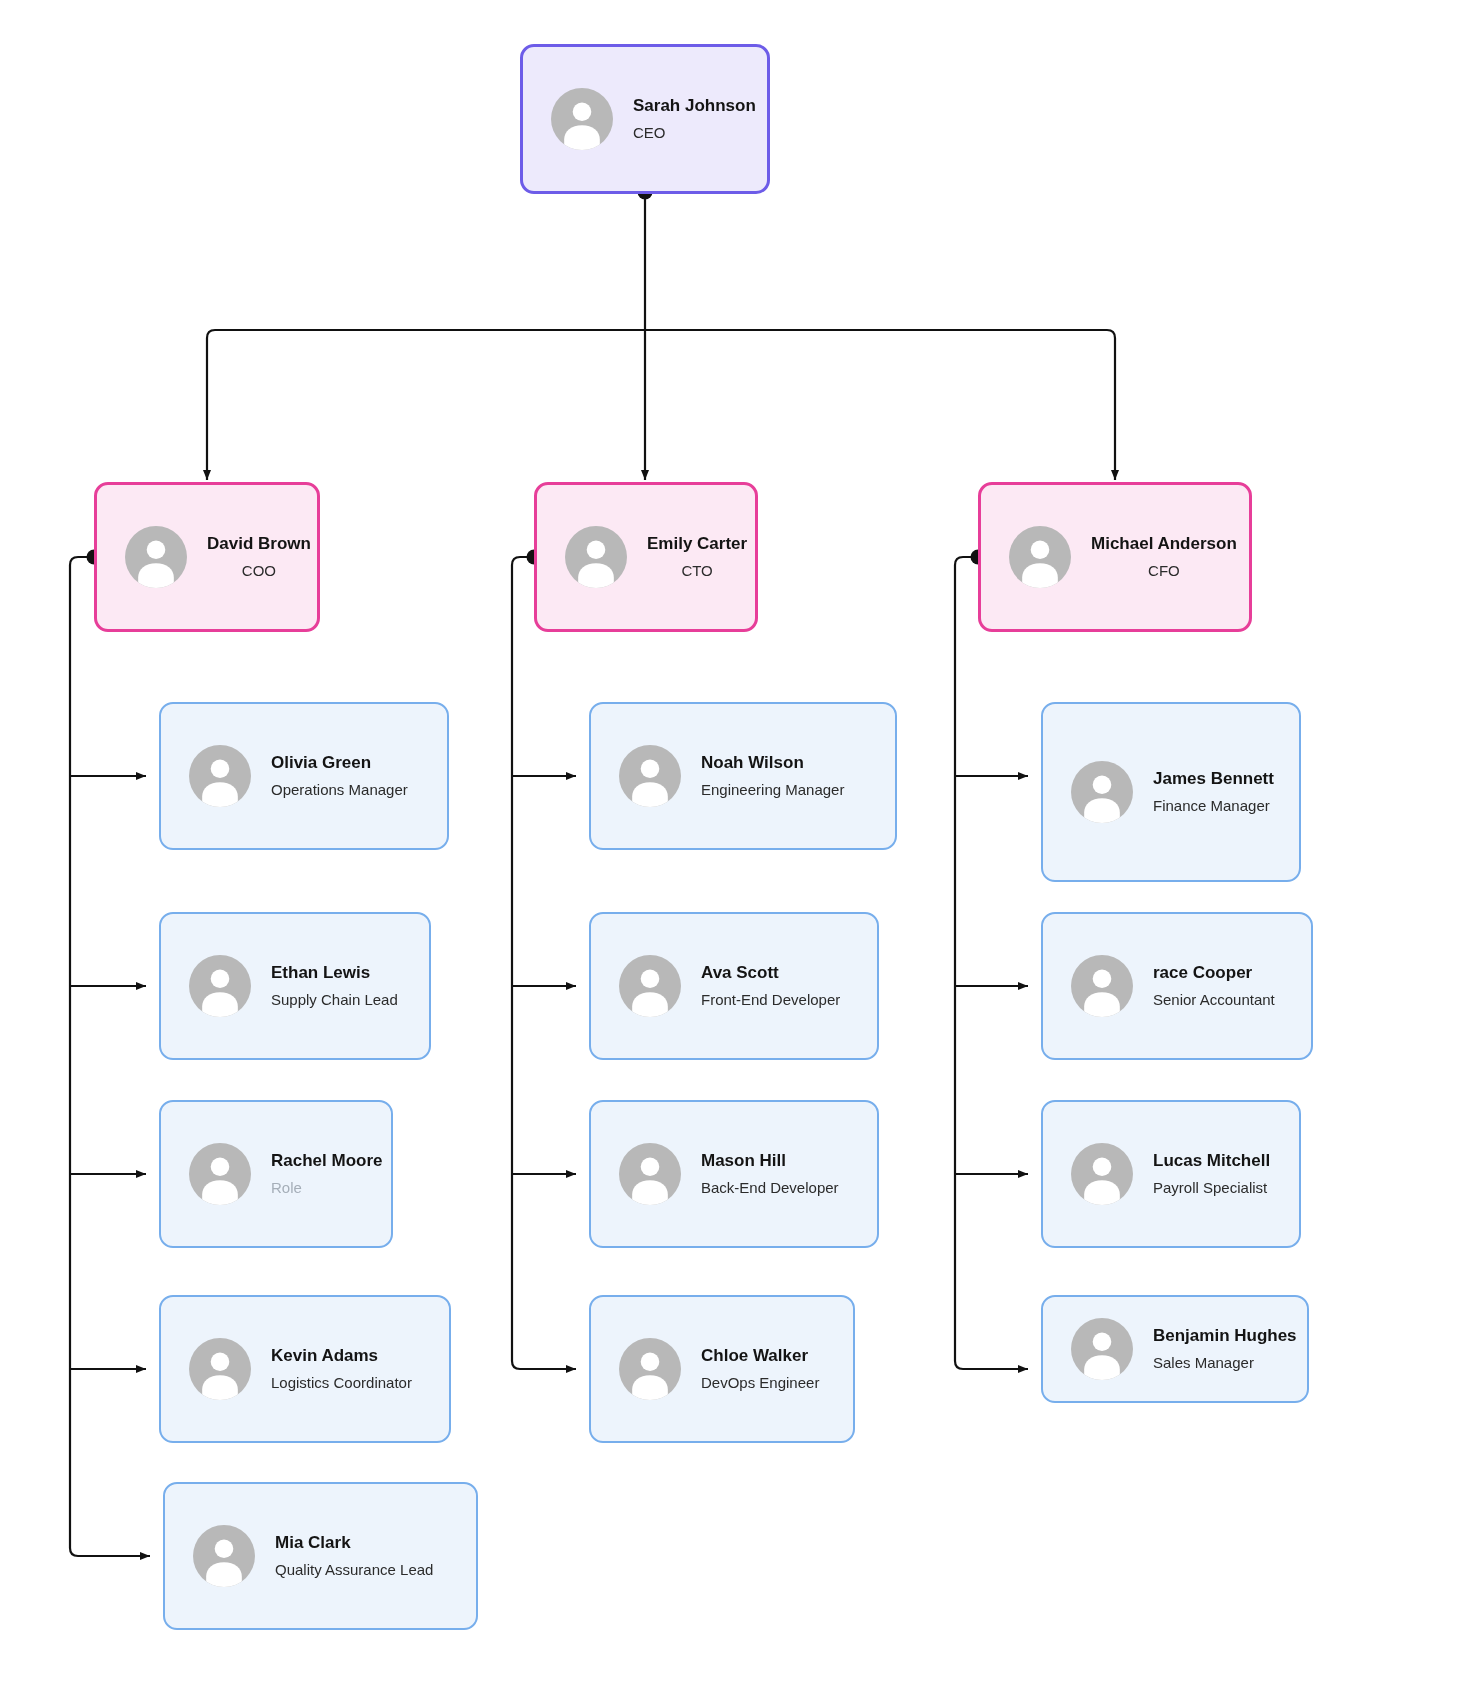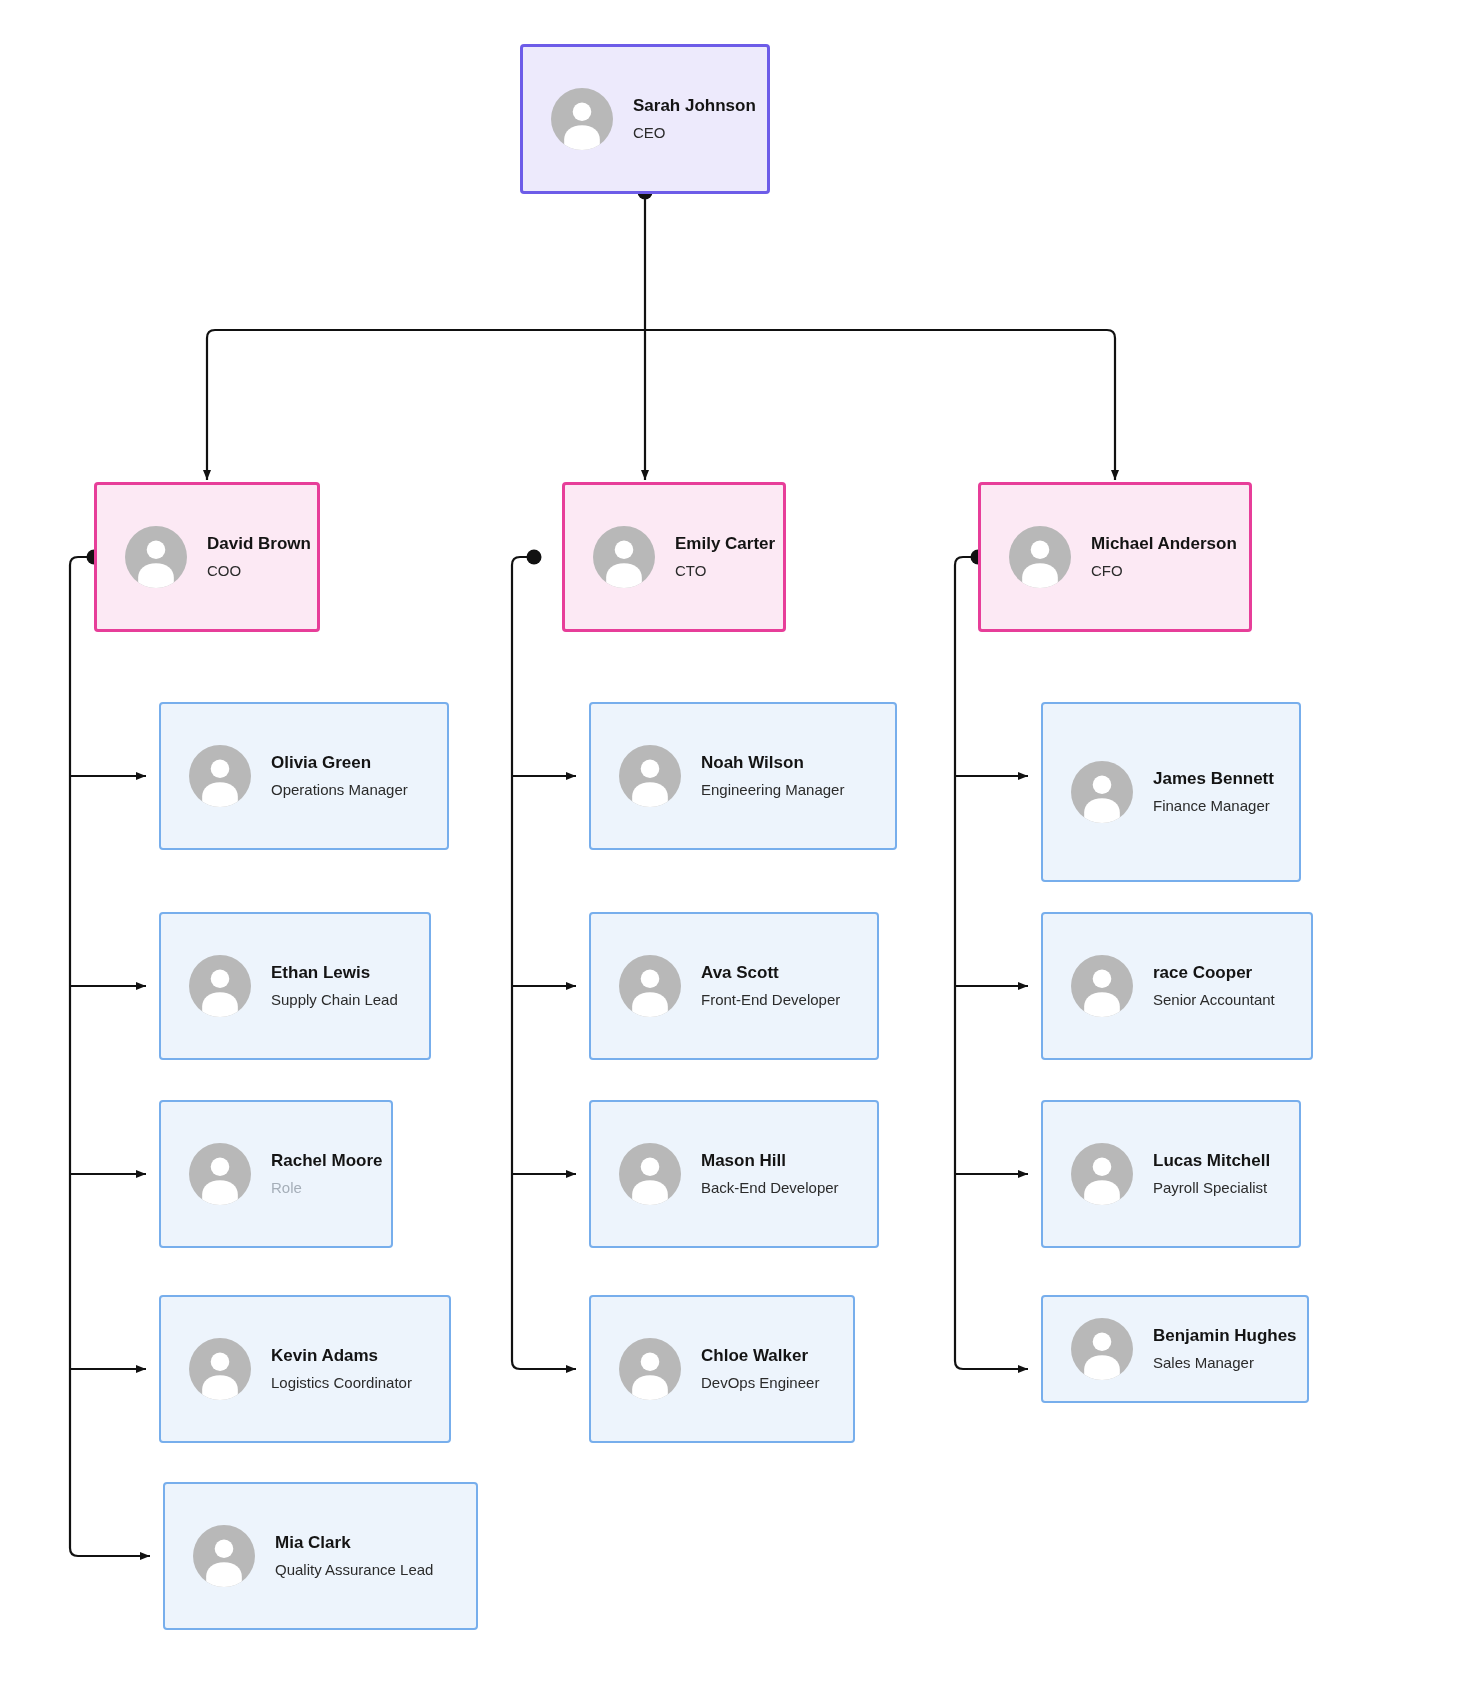--- a/index.html
+++ b/index.html
@@ -8,27 +8,27 @@
     width:1463px;height:1684px;
     font-family:"Liberation Sans","DejaVu Sans",sans-serif;
     overflow:hidden;
   }
   #wires{position:absolute;left:0;top:0;z-index:1;}
   .card{
     position:absolute;
     box-sizing:border-box;
     display:flex;align-items:center;
     gap:20px;padding-left:28px;
-    border-radius:4px;
+    border-radius:14px;
     border:3px solid #888;
     background:#fafafa;
     z-index:2;
   }
   .card.purple{border-color:var(--accent-purple);background:var(--bg-purple);}
-  .card.pink{border-color:var(--accent-pink);background:var(--bg-pink);}
+  .card.pink{border-color:var(--accent-pink);background:var(--bg-pink);text-align:center;}
   .card.blue{border-color:var(--accent-blue);background:var(--bg-blue);border-width:2.5px;margin-left:11px;}
   .avatar{
     width:62px;height:62px;border-radius:50%;
     background:var(--avatar-gray);
     overflow:hidden;flex:0 0 auto;
   }
   .avatar svg{width:100%;height:100%;display:block;}
   .info{display:flex;flex-direction:column;}
   .name{font-size:17px;font-weight:700;color:var(--text-name);line-height:1.2;}
   .title{font-size:15px;color:var(--text-title);margin-top:7px;line-height:1.2;}
@@ -94,21 +94,21 @@
           <circle cx="12" cy="9.2" r="3.6" fill="#fff"></circle>
           <path fill="#fff" d="M12 14.4c-4.1 0-6.9 2.3-6.9 5.5V24h13.8v-4.1c0-3.2-2.8-5.5-6.9-5.5z"></path>
         </svg>
     </div>
     <div class="info">
       <div class="name">David Brown</div>
       <div class="title">COO</div>
     </div>
   </div>
 
-  <div class="card pink" style="left:562px;top:482px;width:224px;height:150px">
+  <div class="card pink" style="left:534px;top:482px;width:224px;height:150px">
     <div class="avatar">
       <svg viewBox="0 0 24 24">
           <circle cx="12" cy="9.2" r="3.6" fill="#fff"></circle>
           <path fill="#fff" d="M12 14.4c-4.1 0-6.9 2.3-6.9 5.5V24h13.8v-4.1c0-3.2-2.8-5.5-6.9-5.5z"></path>
         </svg>
     </div>
     <div class="info">
       <div class="name">Emily Carter</div>
       <div class="title">CTO</div>
     </div>

